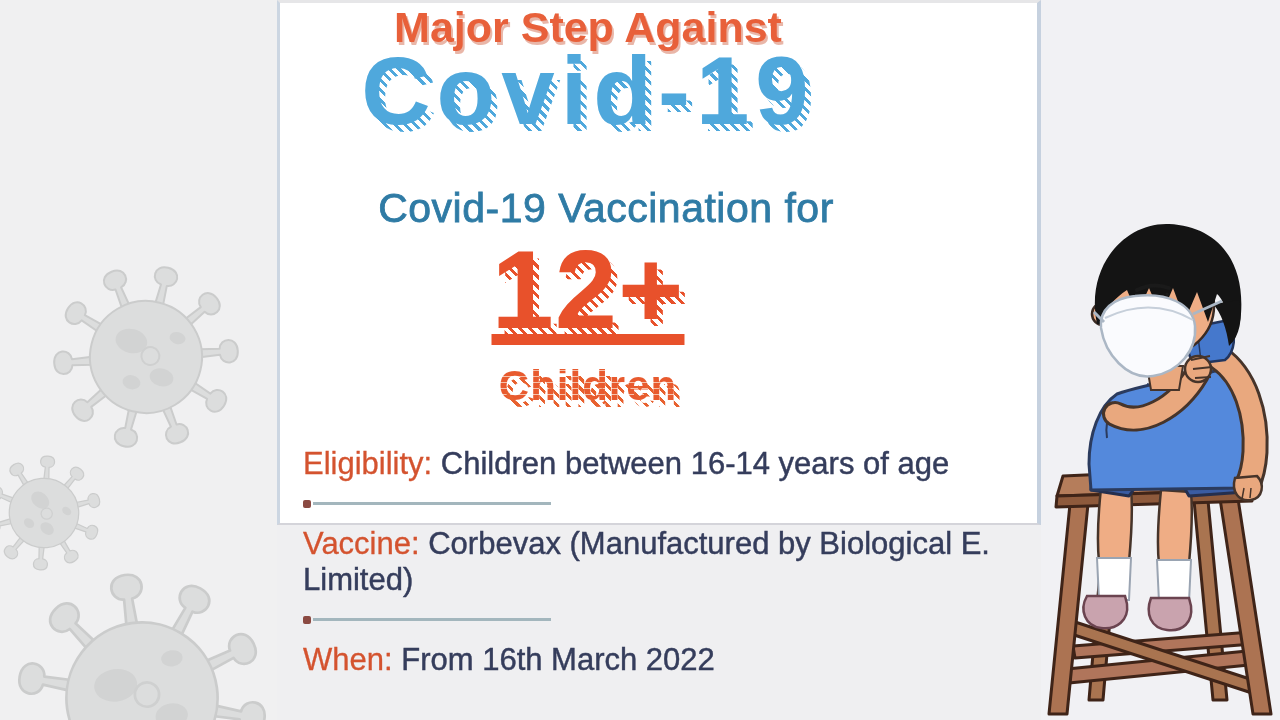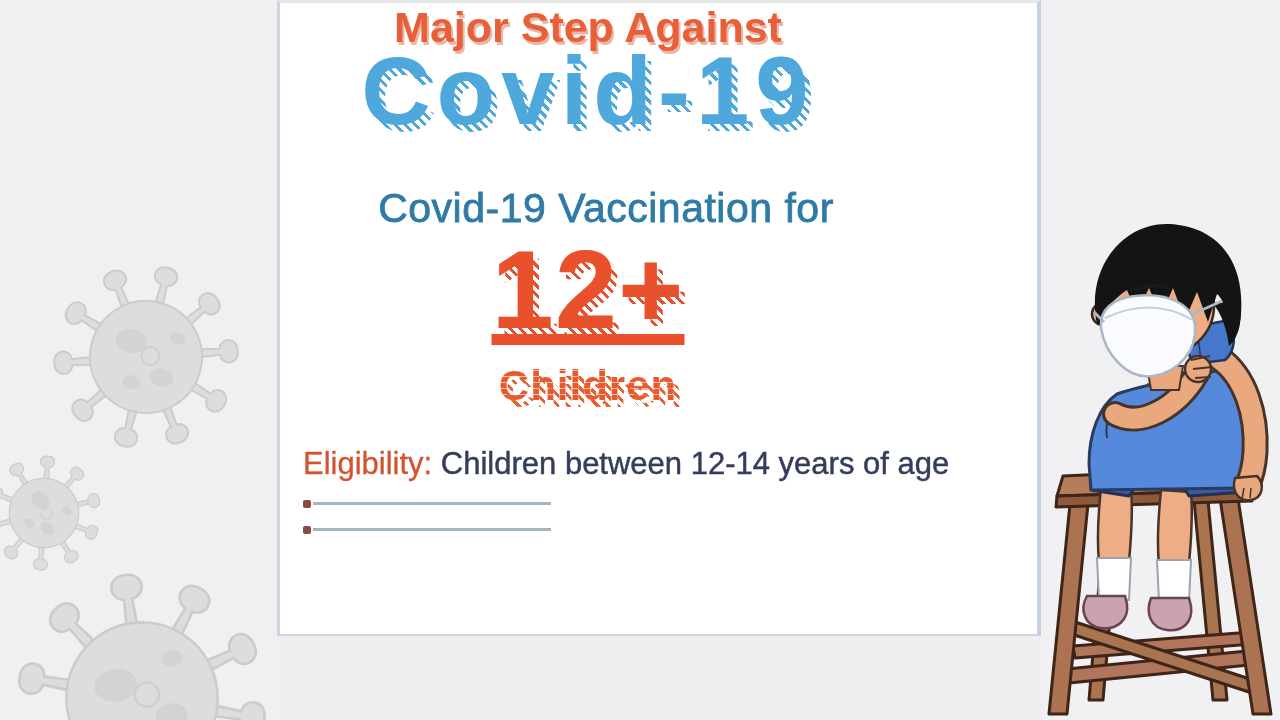--- a/index.html
+++ b/index.html
@@ -11,21 +11,21 @@
   }
   .screen{position:absolute;inset:0;width:1280px;height:720px;}
 
   
   .left-strip{
     position:absolute;left:0;top:0;width:277px;height:720px;
     background:#f0f0f1;overflow:hidden;
   }
   
   .card{
-    position:absolute;left:277px;top:0;width:764px;height:636px;
+    position:absolute;left:277px;top:0;width:764px;height:525px;
     box-sizing:border-box;background:#ffffff;
     border-left:3px solid #ccd6e2;border-right:4px solid #c6d1df;
     border-top:3px solid #e6e6e8;border-bottom:2px solid #d4d4da;
   }
   .headline{
     position:absolute;left:0;top:0;width:616px;text-align:center;
   }
   .title1{
     margin-top:19px;font-size:43px;font-weight:bold;letter-spacing:0px;
     color:#e8603a;text-shadow:2px 3px 0 rgba(198,64,26,0.38);
@@ -138,34 +138,40 @@
         <span class="age hatch" data-text="12+">12+</span>
       </div>
       <div>
         <span class="age-caption hatch striped" data-text="Children">Children</span>
       </div>
     </div>
 
     <div class="details">
 
       <div class="detail-row">
-        <span class="detail-label">Eligibility:</span><span class="detail-text"> Children between 12-14 years of age</span>
+        <span class="detail-label">Eligibility:</span><span class="detail-text"> Children between 16-14 years of age</span>
       </div>
 
       <div class="divider">
         <span class="dot"></span>
         <span class="line"></span>
       </div>
 
+      <div class="detail-row">
+        <span class="detail-label">Vaccine:</span><span class="detail-text"> Corbevax (Manufactured by Biological E. Limited)</span>
+      </div>
 
       <div class="divider">
         <span class="dot"></span>
         <span class="line"></span>
       </div>
 
+      <div class="detail-row">
+        <span class="detail-label">When:</span><span class="detail-text"> From 16th March 2022</span>
+      </div>
 
     </div>
   </div>
 
   <div class="right-panel">
     <svg class="boy-svg" width="236" height="520" viewBox="0 0 236 520">
 
       <g stroke="#3f2418" stroke-width="3" stroke-linejoin="round">
         <path d="M64,292 L78,292 L60,500 L46,500 Z" fill="#a97450"></path>
         <path d="M150,290 L164,290 L184,500 L170,500 Z" fill="#a97450"></path>

